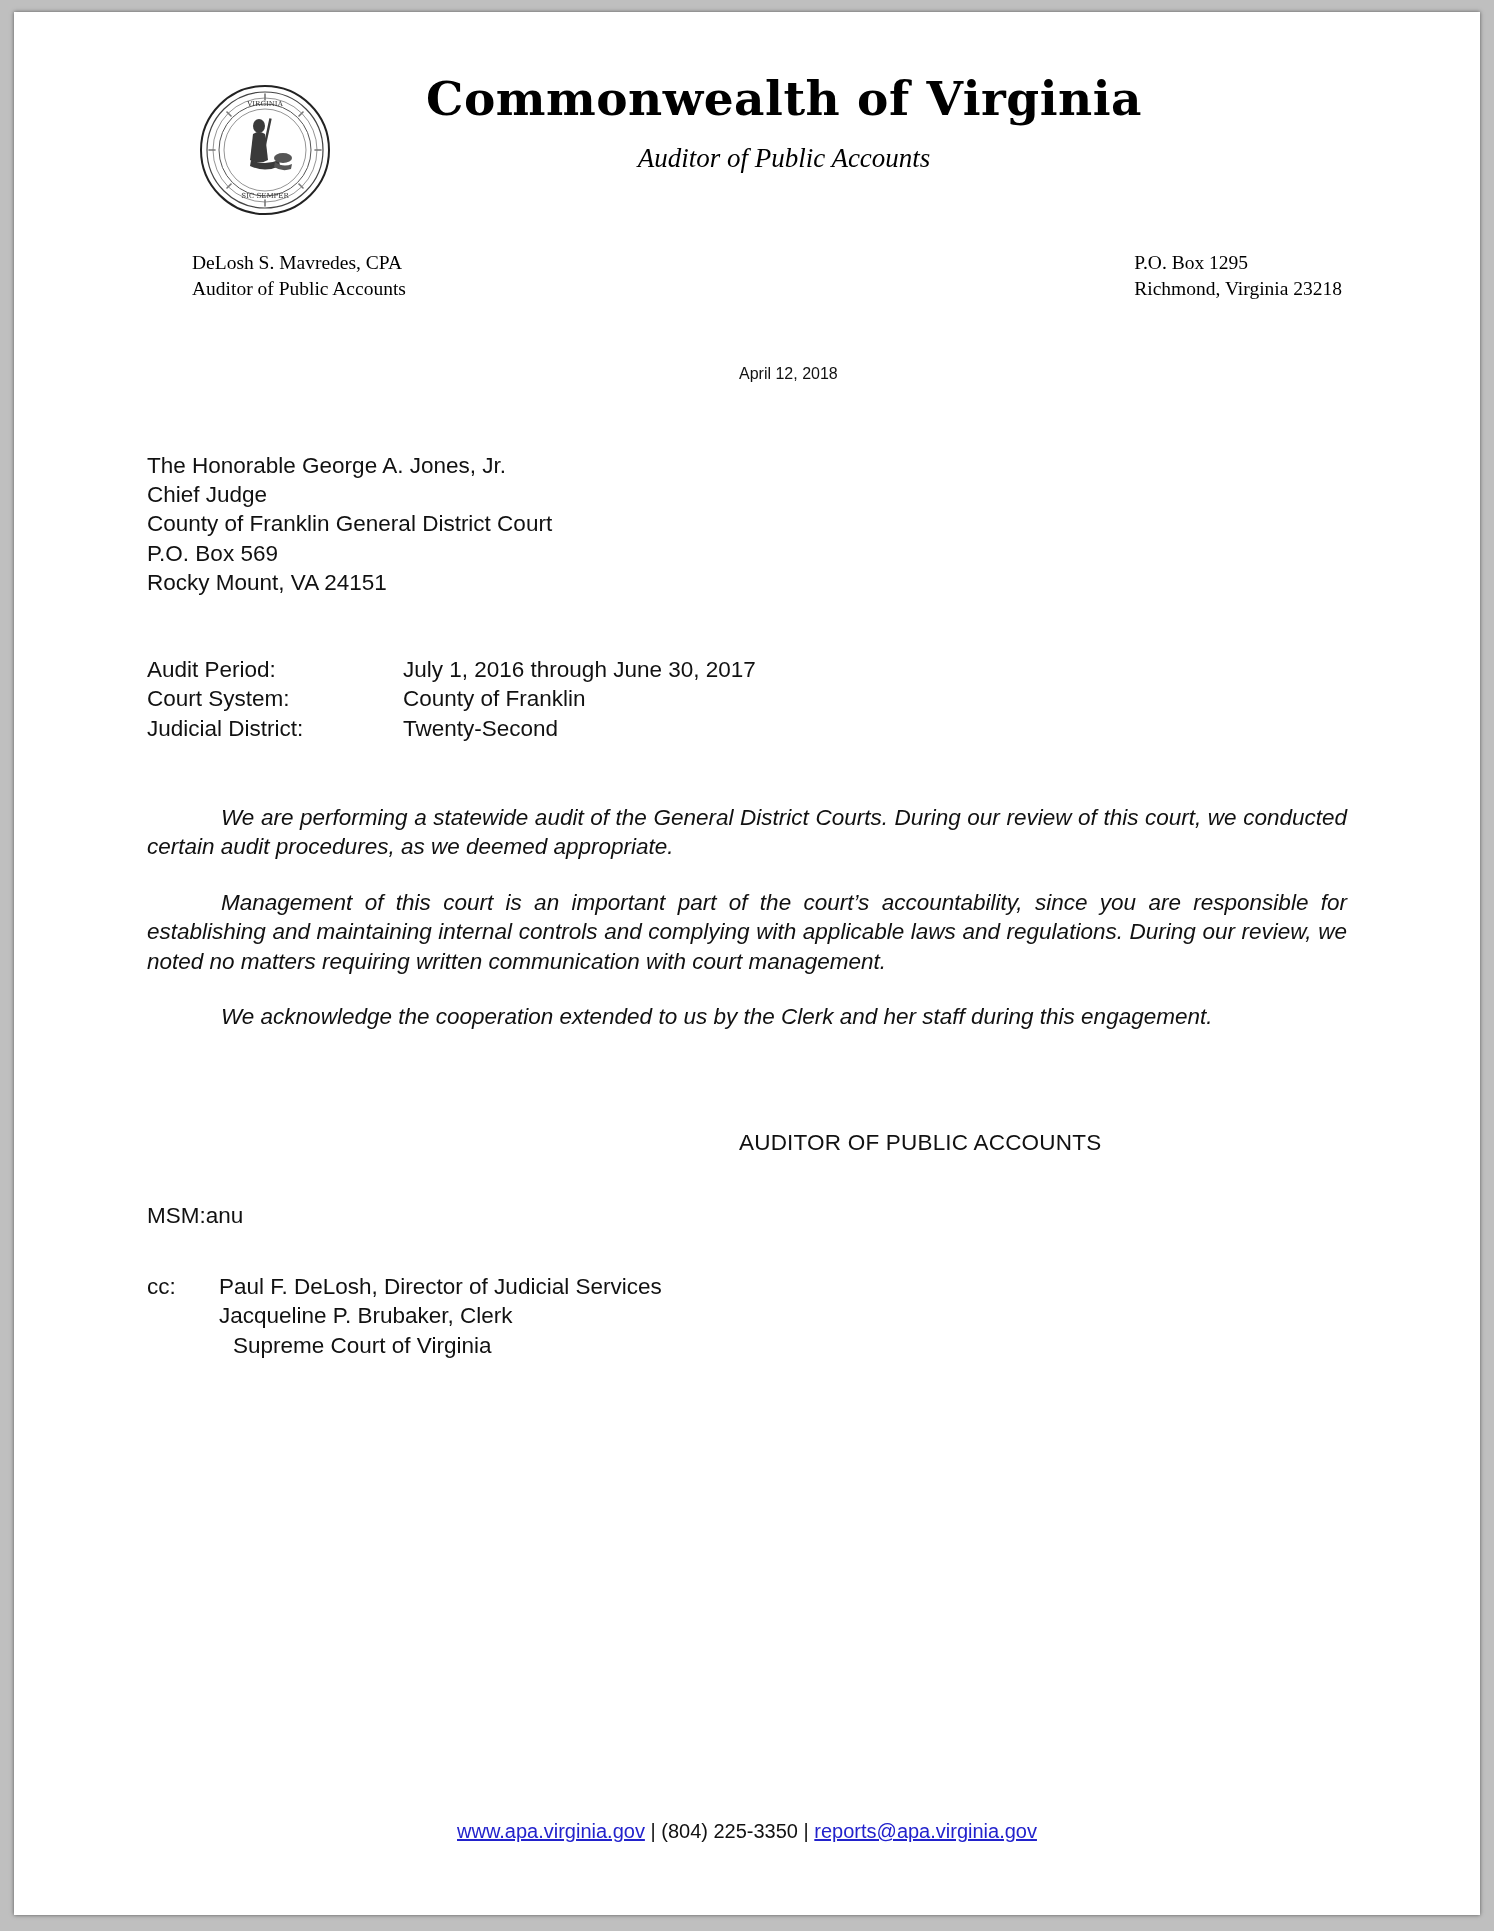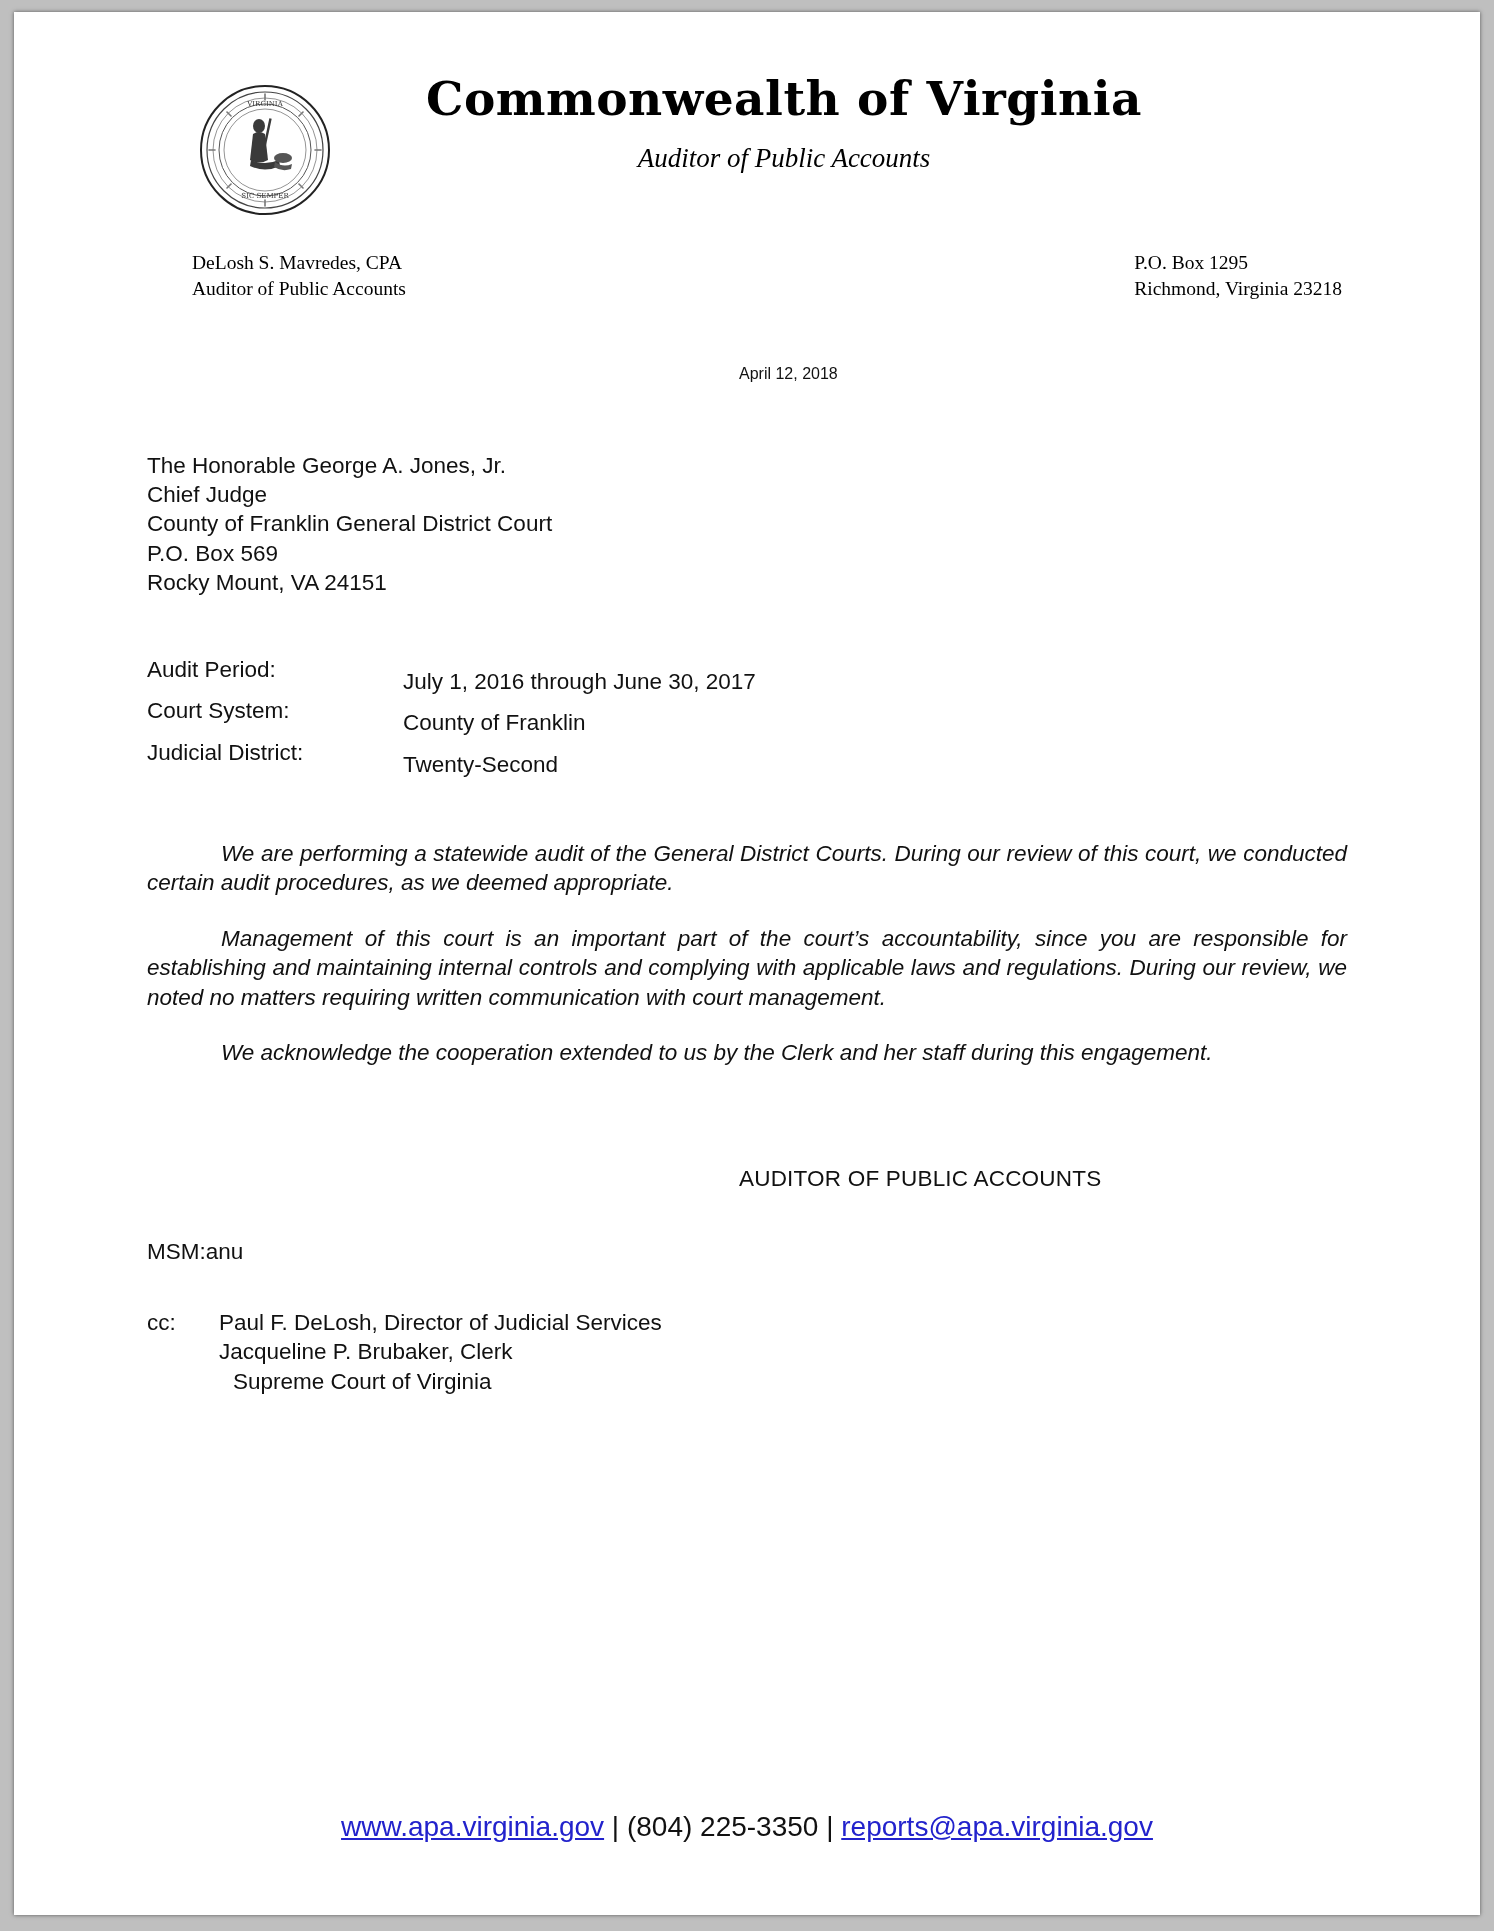--- a/index.html
+++ b/index.html
@@ -95,21 +95,21 @@
     margin-left: 592px;
     margin-bottom: 66px;
     font-size: 16px;
   }
   .addr div { line-height: 1.30; }
   .addr { margin-bottom: 58px; }
 
   .meta { margin-bottom: 60px; }
   .meta-row { display: flex; line-height: 1.30; }
   .meta-label { width: 256px; flex: 0 0 256px; }
-  .meta-value { flex: 1; margin-top: 12px; }
+  .meta-value { flex: 1; }
 
   p.para {
     margin: 0 0 26px 0;
     text-align: justify;
     text-indent: 74px;
     line-height: 1.31;
     font-style: italic;
   }
   p.para.last { margin-bottom: 16px; }
 
@@ -130,21 +130,21 @@
   .cc-lines div { line-height: 1.30; }
   .cc-lines div.indent { padding-left: 14px; }
 
   
   .footer {
     position: absolute;
     left: 0;
     right: 0;
     bottom: 72px;
     text-align: center;
-    font-size: 28px;
+    font-size: 20px;
     color: #111;
   }
   .footer a {
     color: #2222cc;
     text-decoration: underline;
   }
   .footer .sep { color: #111; }
 </style>
 </head>
 <body>

